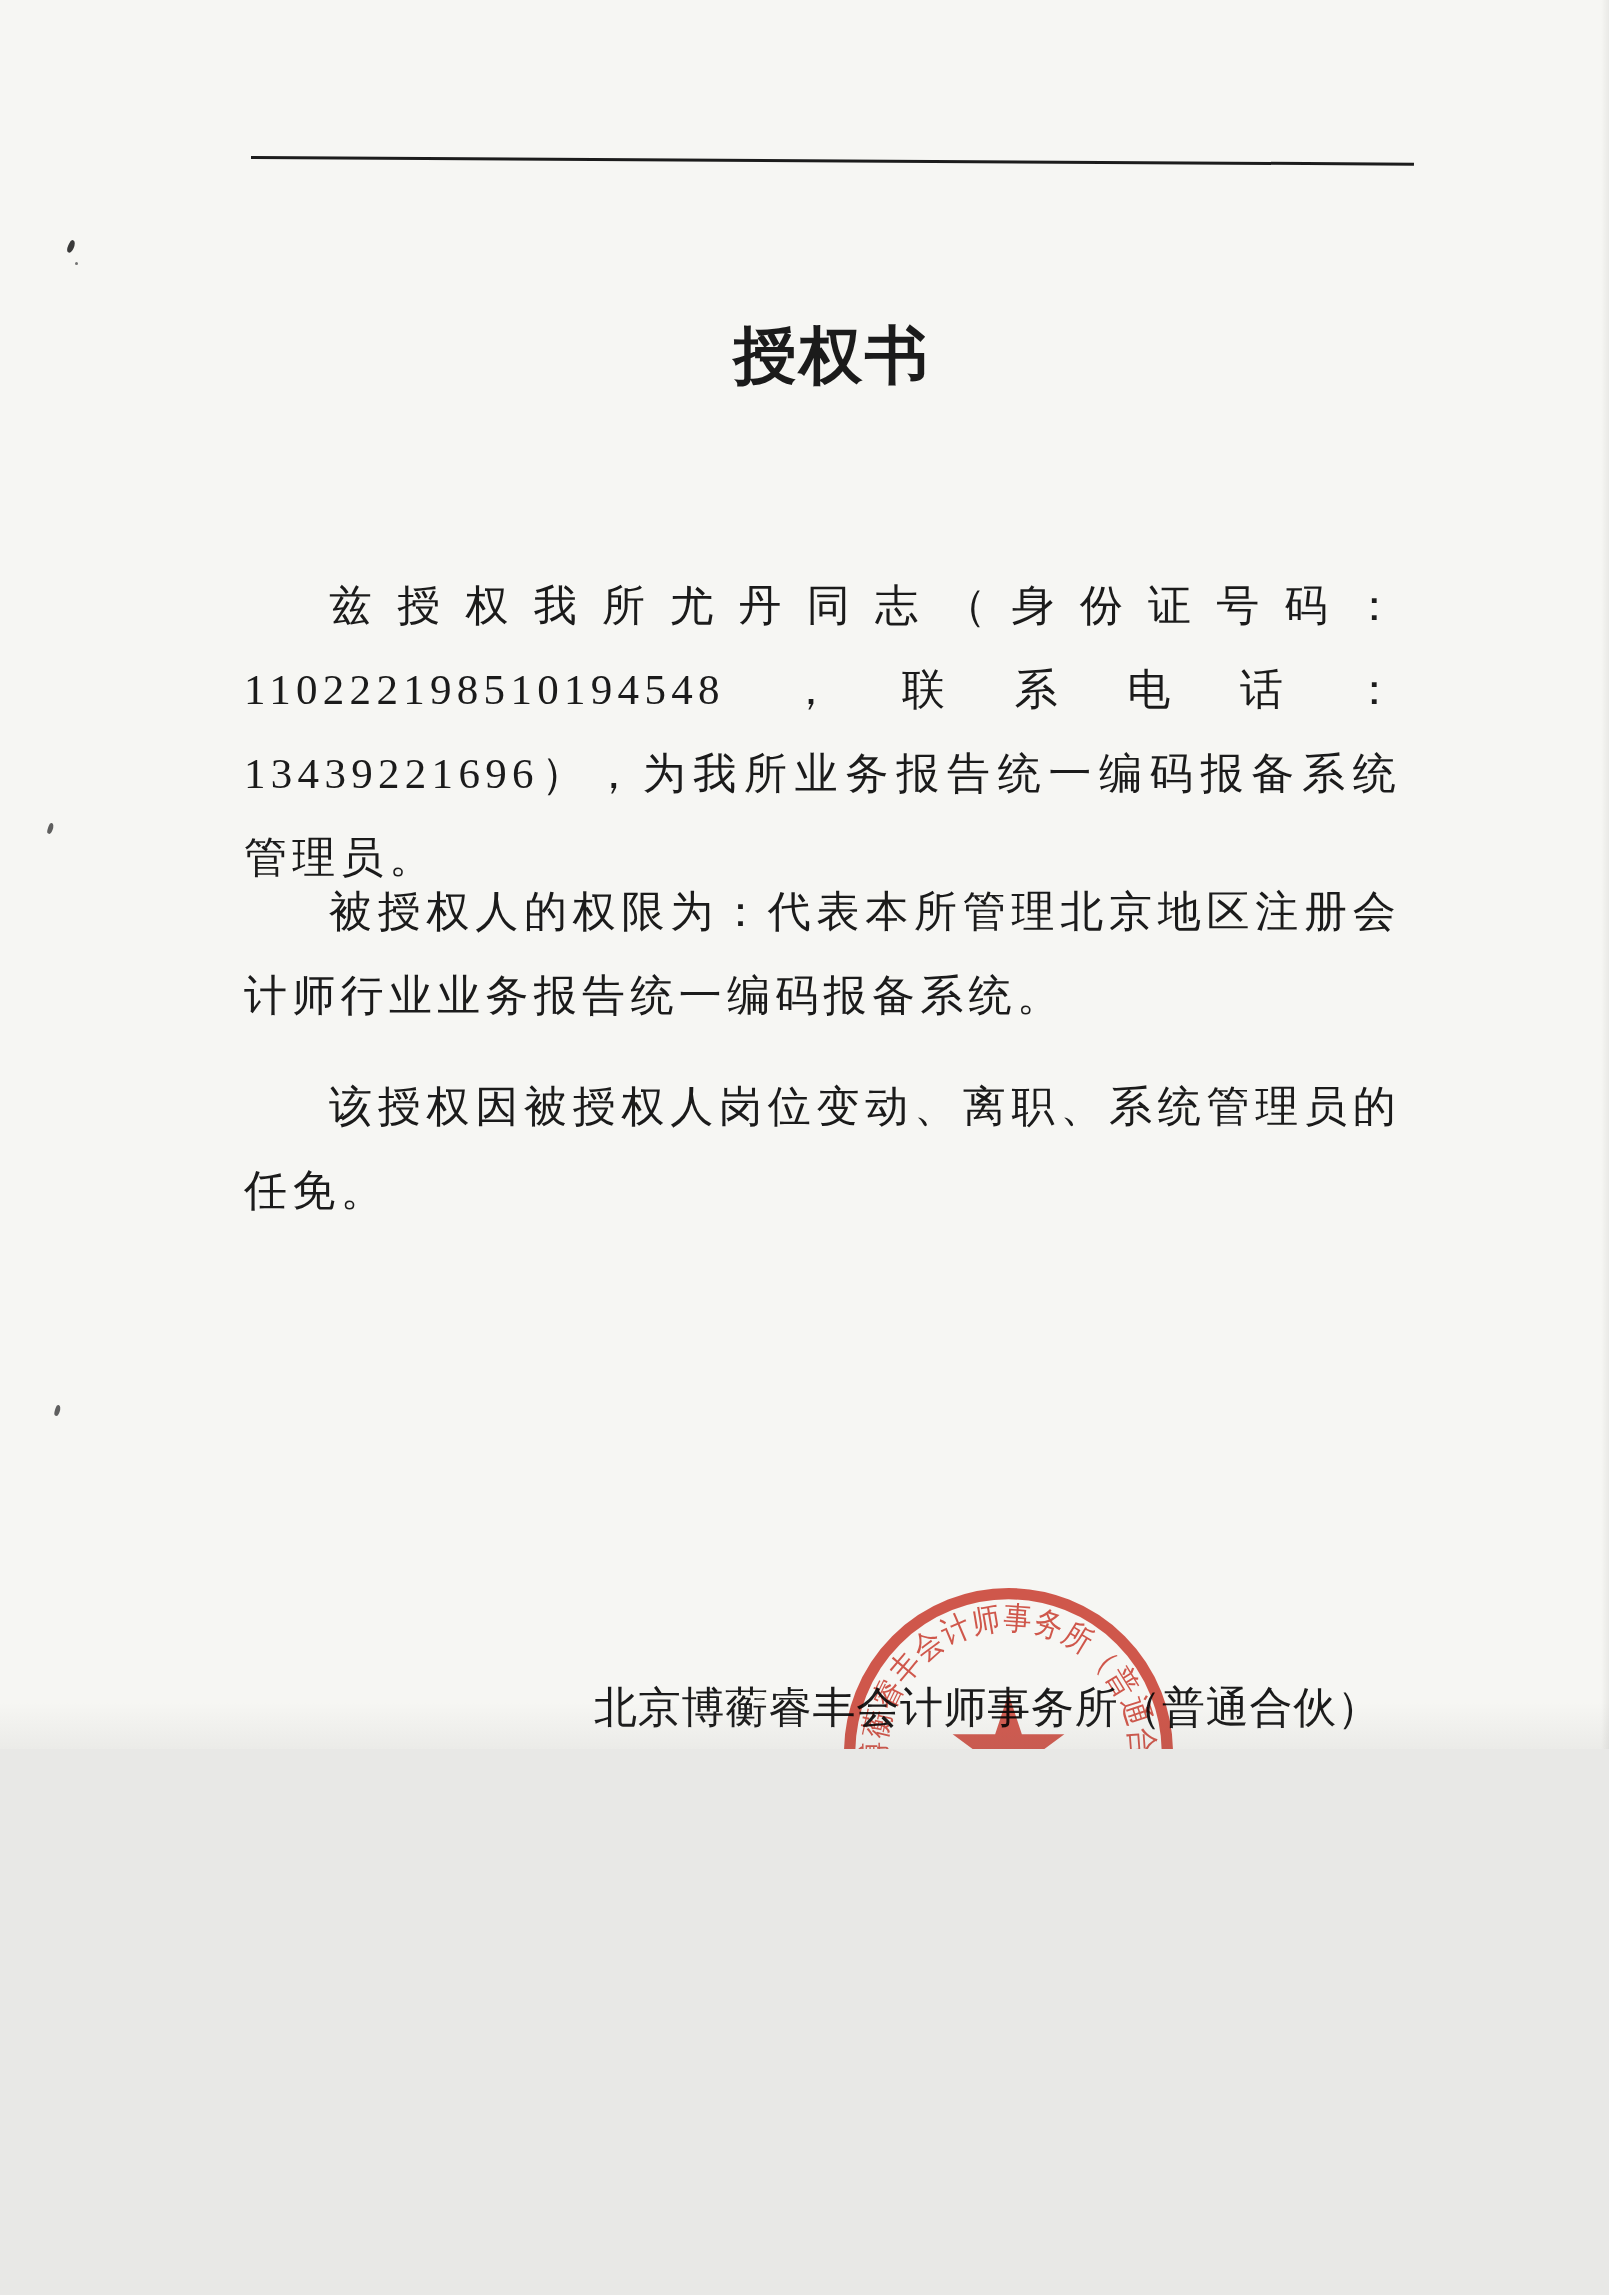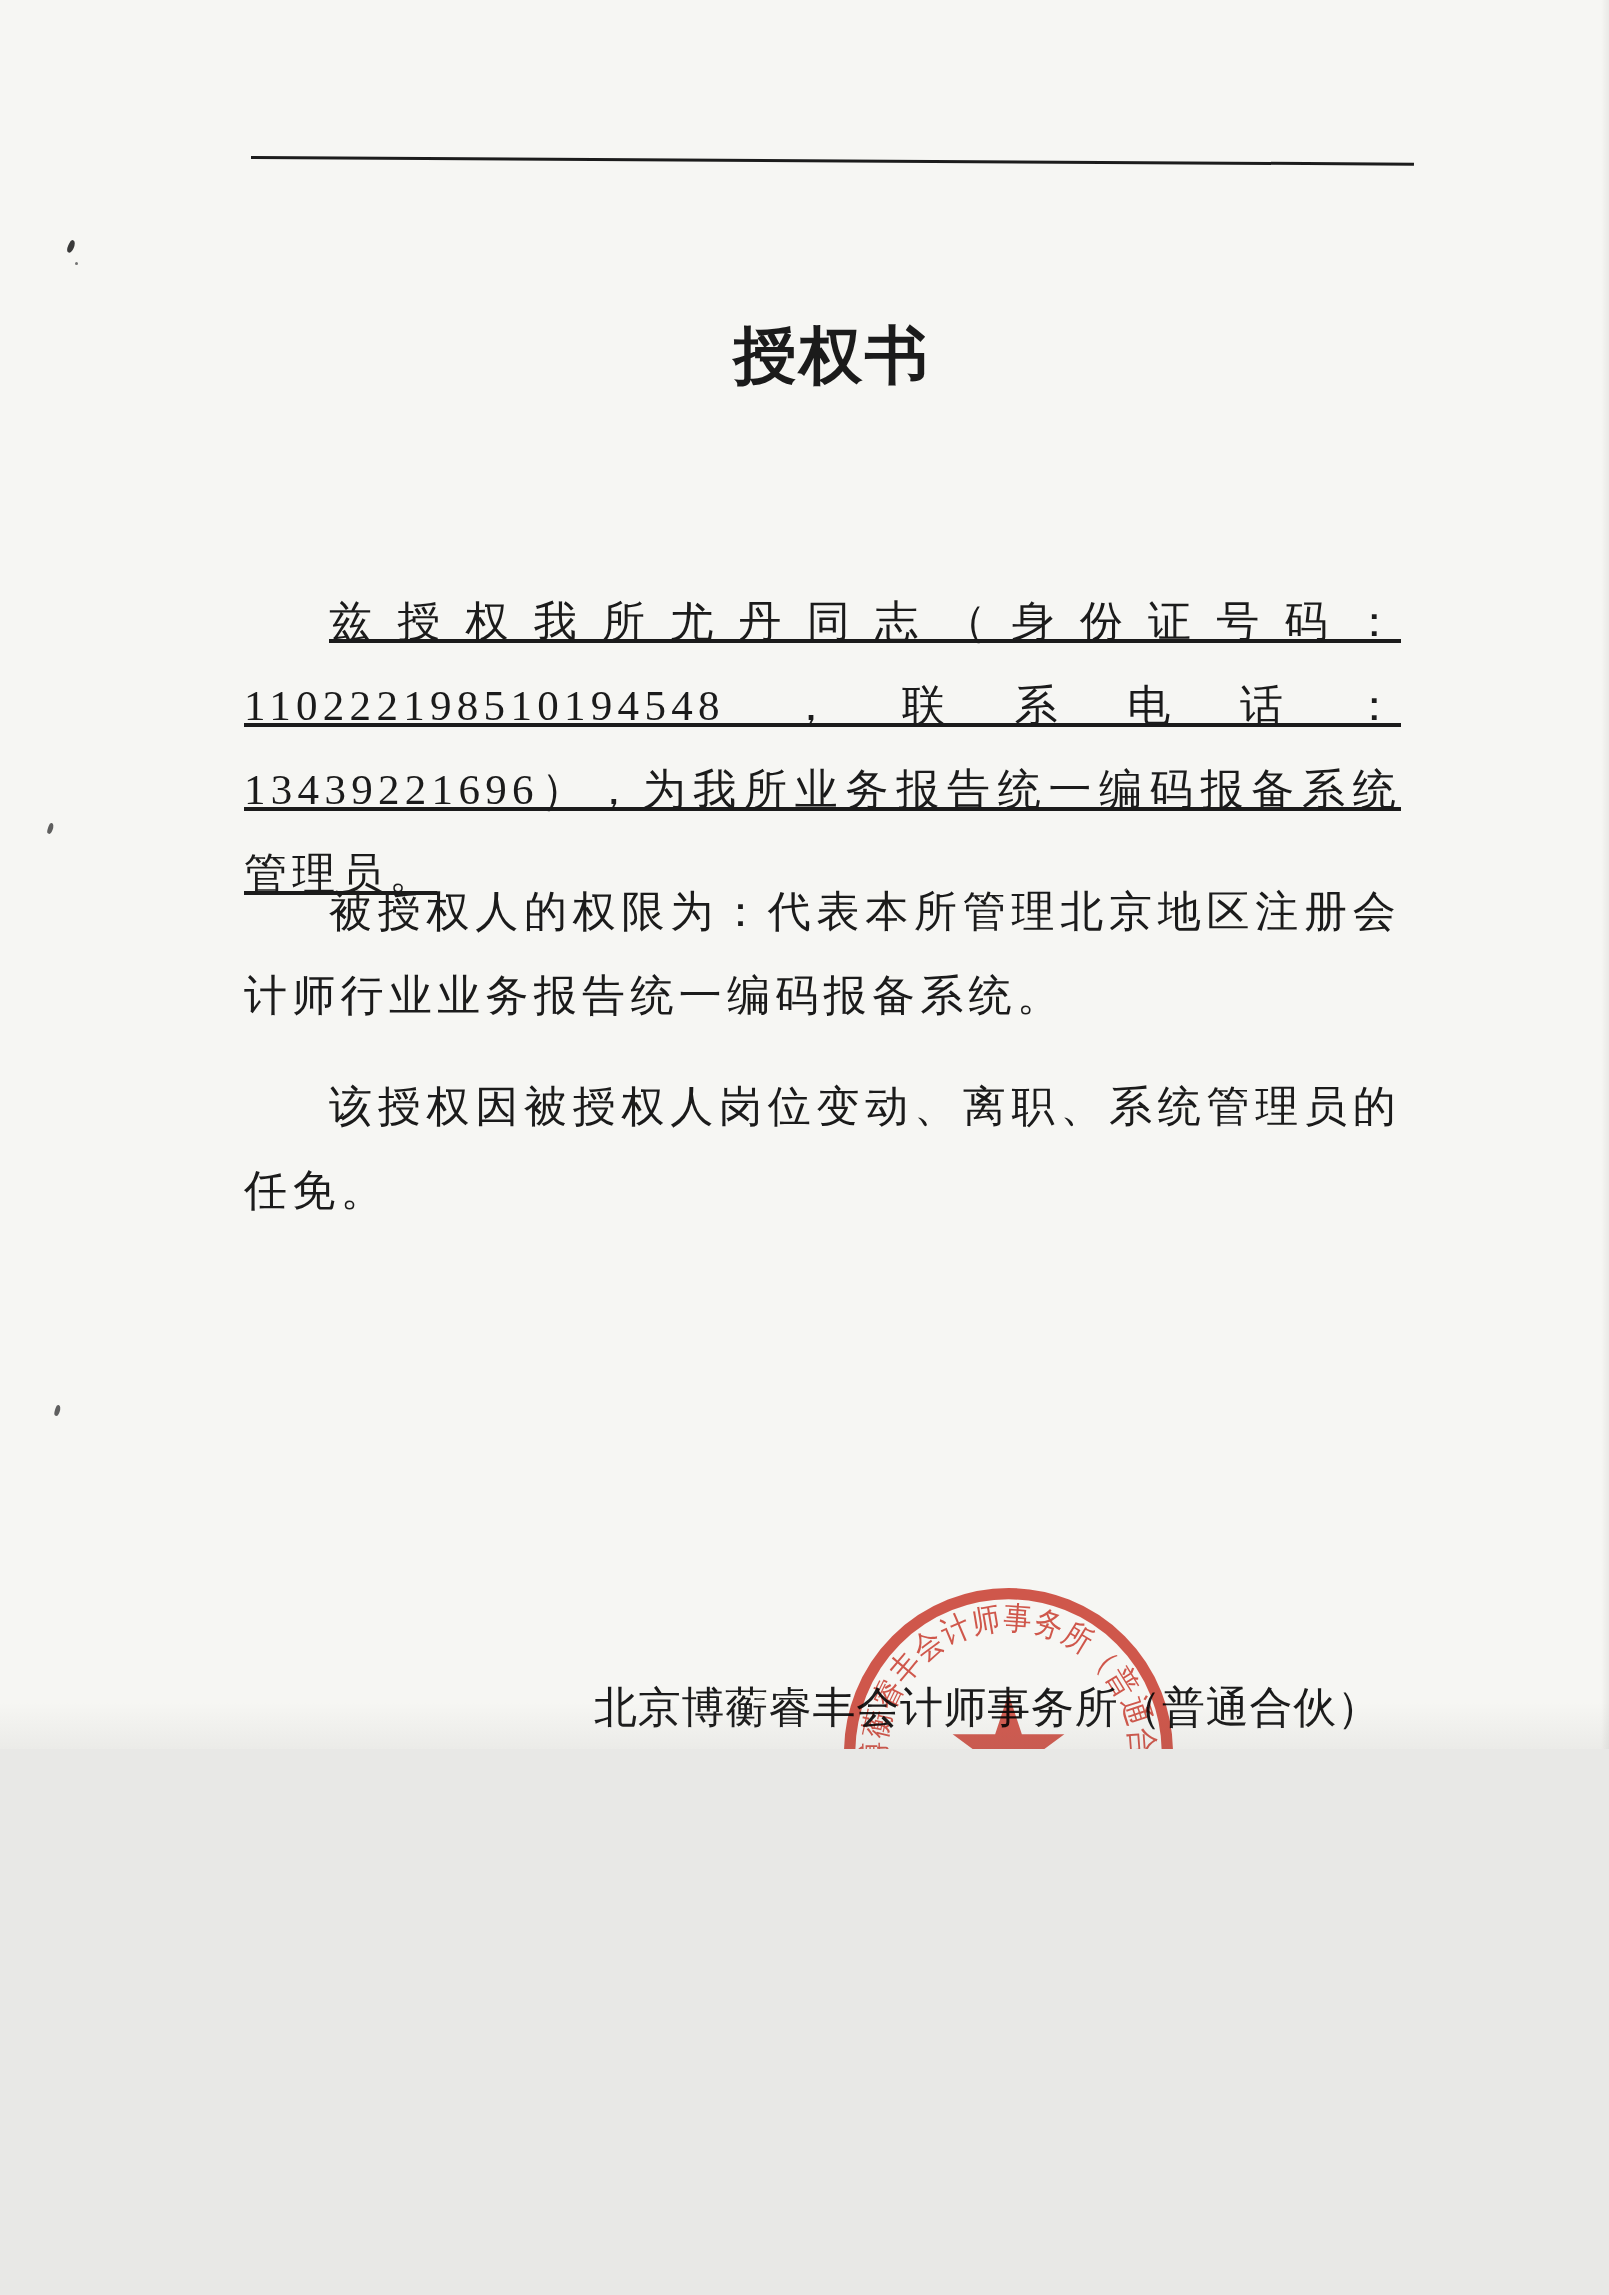--- a/index.html
+++ b/index.html
@@ -37,21 +37,21 @@
     position: absolute;
     left: 244px;
     width: 1157px;
     margin: 0;
     font-size: 43px;
     line-height: 84px;
     letter-spacing: 5.3px;
     text-align: justify;
     text-justify: inter-character;
   }
-  .para-1 { top: 580px;  text-indent: 85px; text-decoration: underline; }
+  .para-1 { top: 564px;  text-indent: 85px; }
   .para-2 { top: 870px; text-indent: 85px; }
   .para-3 { top: 1065px; text-indent: 85px; }
   .para-4 { top: 1254px; text-indent: 85px; }
   .company-line {
     position: absolute;
     left: 594px;
     top: 1681px;
     font-size: 43px;
     line-height: 53px;
     letter-spacing: 0.7px;

